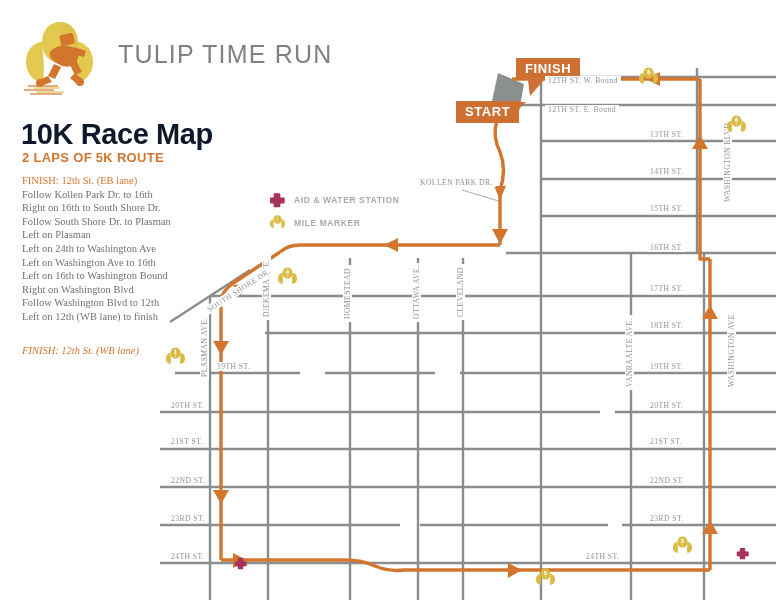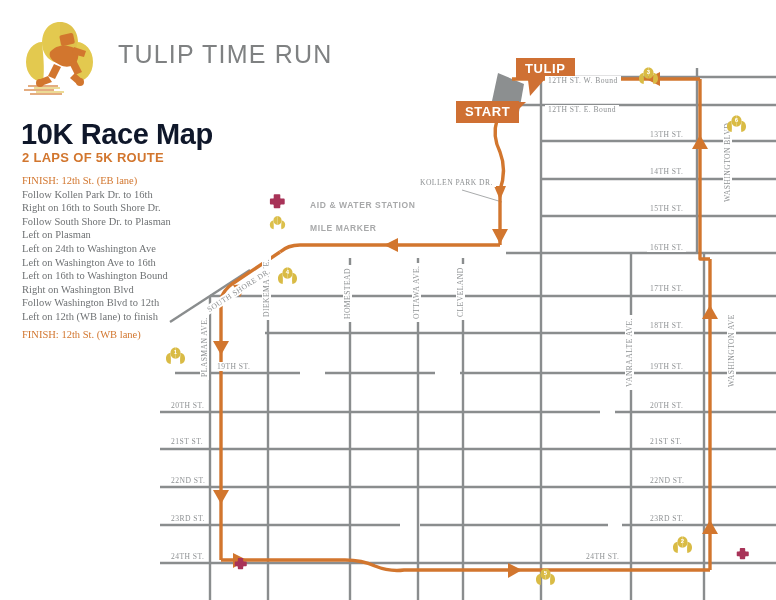--- a/index.html
+++ b/index.html
@@ -82,34 +82,33 @@
   .dir-line {
     font-family: "Liberation Serif", serif;
     font-size: 10.5px;
     line-height: 13.6px;
     color: #6f7274;
     white-space: nowrap;
   }
   .dir-line.accent {
     color: #d2762e;
   }
-  .dir-line.spacer-top { margin-top: 4px; }
+  .dir-line.spacer-top { margin-top: 20px; font-style: italic; }
 
   
   #legend {
     position: absolute;
     left: 268px;
     top: 190px;
   }
   .legend-row {
     display: flex;
-    align-items: flex-end;
+    align-items: center;
     height: 20px;
     margin-bottom: 3px;
-    gap: 16px;
   }
   .legend-icon {
     width: 18px;
     height: 18px;
     margin-right: 8px;
     flex: 0 0 18px;
     display: flex;
     align-items: center;
     justify-content: center;
   }
@@ -348,21 +347,21 @@
       <polygon points="221,504 213,490 229,490"></polygon>
       <polygon points="247,560 233,553 233,568"></polygon>
       <polygon points="522,570 508,563 508,578"></polygon>
       <polygon points="710,520 702,534 718,534"></polygon>
       <polygon points="710,305 702,319 718,319"></polygon>
       <polygon points="700,135 692,149 708,149"></polygon>
       <polygon points="646,79 660,72 660,86"></polygon>
     </g>
   </svg>
 
-  <div id="badge-finish" class="badge">TULIP</div>
+  <div id="badge-finish" class="badge">FINISH</div>
   <svg style="position:absolute;left:528px;top:80px;width:22px;height:22px">
     <polygon points="0,0 16,0 2,16" fill="#cf7033"></polygon>
   </svg>
 
   <div id="badge-start" class="badge">START</div>
   <svg style="position:absolute;left:512px;top:100px;width:24px;height:18px">
     <polygon points="0,2 14,2 0,16" fill="#cf7033"></polygon>
   </svg>
 
   <div id="street-label-layer">

